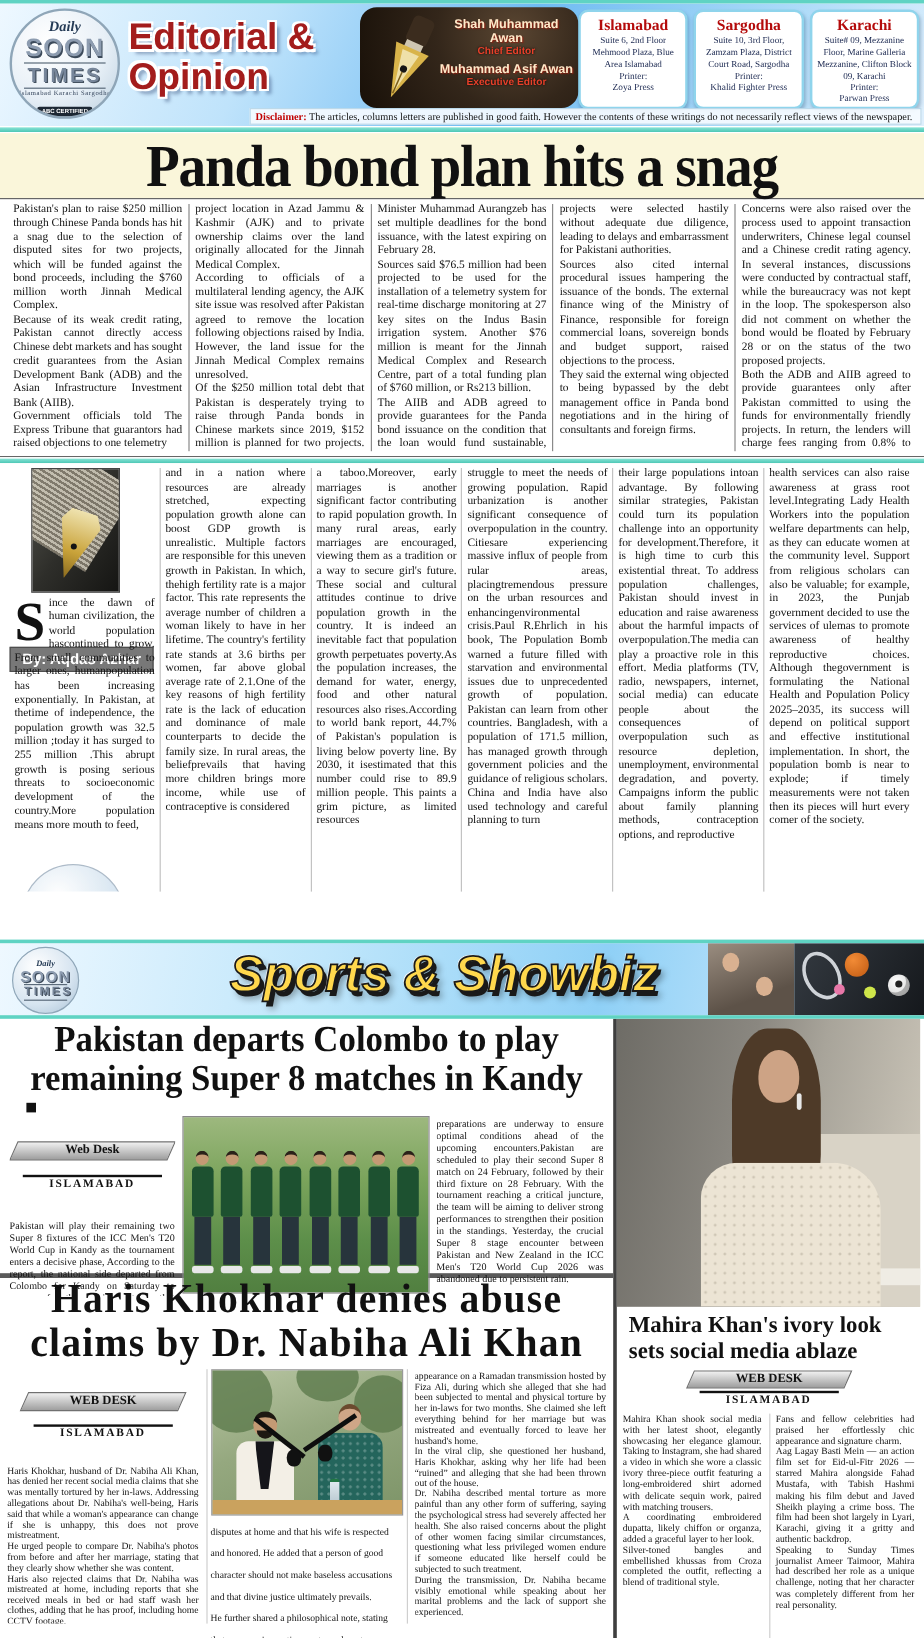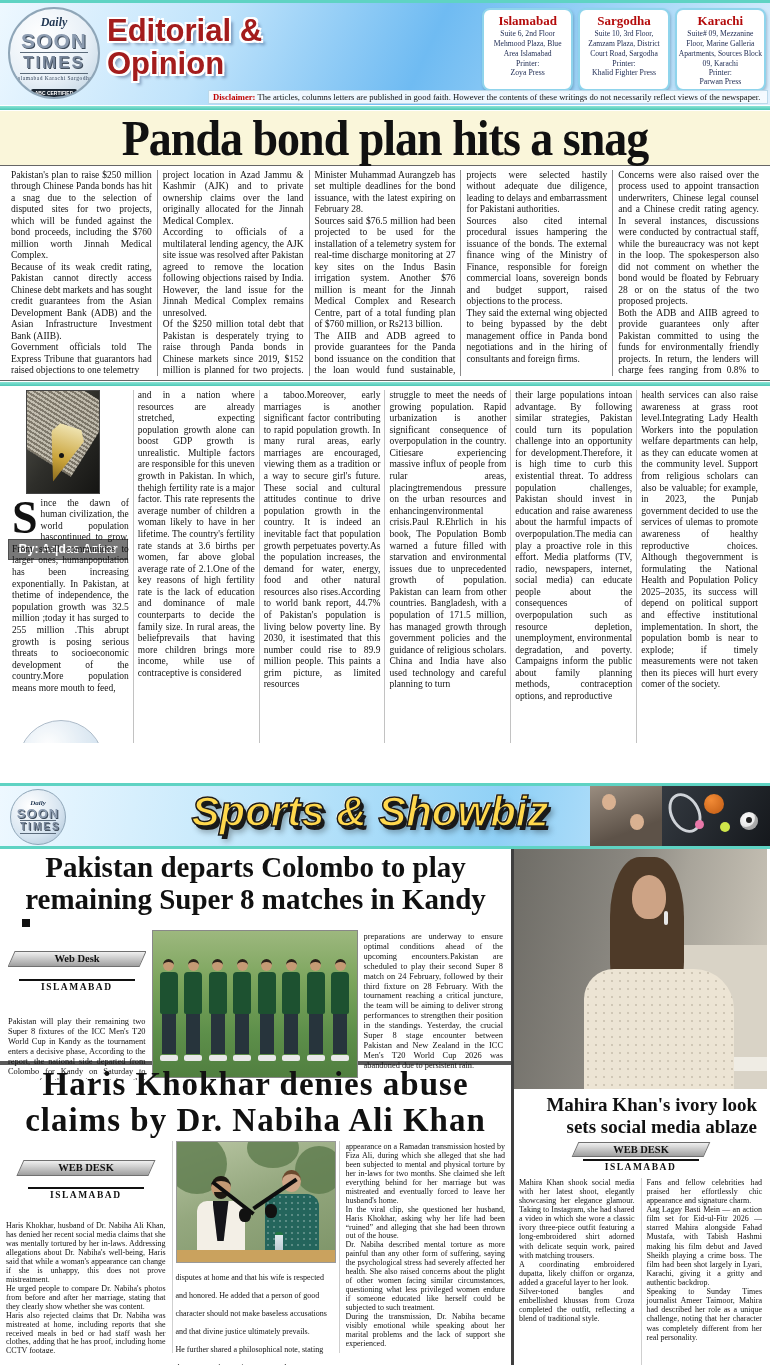--- a/index.html
+++ b/index.html
@@ -168,21 +168,21 @@
   .mahira-photo { height:240px; position:relative; overflow:hidden; flex:none;
     background:linear-gradient(100deg,#6e6c66 0%,#8a8780 40%,#a8a49a 60%,#cfc9bc 100%); }
   .m-wall { position:absolute; right:0; bottom:0; width:46%; height:60%; background:#d9d3c6; }
   .m-base { position:absolute; right:0; bottom:18px; width:46%; height:14px; background:#efece4; }
   .m-hair { position:absolute; left:96px; top:8px; width:74px; height:150px; border-radius:40% 40% 30% 30%; background:#4e3a28; }
   .m-face { position:absolute; left:118px; top:26px; width:34px; height:44px; border-radius:50% 50% 45% 45%; background:#cda385; }
   .m-dress { position:absolute; left:70px; top:120px; width:150px; height:120px; border-radius:30px 40px 0 0; background:#ece4d4;
     background-image:radial-gradient(circle, rgba(120,110,90,.25) 1px, transparent 1.4px); background-size:8px 8px; }
   .m-earring { position:absolute; left:150px; top:62px; width:4px; height:14px; background:#e8e8e8; border-radius:2px; }
 
-  .mahira-headline { text-align:right; font-size:19px; font-weight:700; line-height:1.18; padding:5px 10px 2px 10px; }
+  .mahira-headline { text-align:left; font-size:19px; font-weight:700; line-height:1.18; padding:5px 10px 2px 10px; }
   .mahira-cols { display:flex; gap:6px; padding:2px 5px; flex:1; }
   .m-col { flex:1; font-size:8px; line-height:1.14; text-align:justify; white-space:pre-line; overflow:hidden; }
   .m-col + .m-col { border-left:1px solid #cfcfcf; padding-left:5px; }
 
   .bottom-bar { height:13px; background:#4a4a4a; }
 </style>
 </head>
 <body>
 
 <div class="page">
@@ -194,37 +194,55 @@
       <div class="logo-times">TIMES</div>
       <div class="logo-tag">Islamabad  Karachi  Sargodha</div>
       <div class="logo-badge">ABC CERTIFIED</div>
     </div>
 
     <div class="ed-title">
       <div class="ed-line">Editorial &amp;</div>
       <div class="ed-line">Opinion</div>
     </div>
 
+    <div class="pen-panel">
+      <svg class="pen-nib" viewBox="0 0 60 80" xmlns="http://www.w3.org/2000/svg">
+        <g transform="rotate(24 30 40)">
+          <rect x="20" y="0" width="20" height="26" rx="5" fill="#3b2c1e"></rect>
+          <rect x="22" y="24" width="16" height="8" fill="#cfc6b2"></rect>
+          <polygon points="30,78 14,30 46,30" fill="#d9b44a"></polygon>
+          <polygon points="30,74 22,34 38,34" fill="#efe0a8"></polygon>
+          <circle cx="30" cy="50" r="3.2" fill="#161616"></circle>
+          <line x1="30" y1="53" x2="30" y2="74" stroke="#7a5c18" stroke-width="1.4"></line>
+        </g>
+      </svg>
+      <div class="editors">
+        <div class="ed-name">Shah Muhammad Awan</div>
+        <div class="ed-role">Chief Editor</div>
+        <div class="ed-name">Muhammad Asif Awan</div>
+        <div class="ed-role">Executive Editor</div>
+      </div>
+    </div>
 
     <div class="offices">
       <div class="office-box">
         <div class="office-city">Islamabad</div>
         <div class="office-addr">Suite 6, 2nd Floor Mehmood Plaza, Blue Area Islamabad</div>
         <div class="office-printer-label">Printer:</div>
         <div class="office-printer">Zoya Press</div>
       </div>
       <div class="office-box">
         <div class="office-city">Sargodha</div>
         <div class="office-addr">Suite 10, 3rd Floor, Zamzam Plaza, District Court Road, Sargodha</div>
         <div class="office-printer-label">Printer:</div>
         <div class="office-printer">Khalid Fighter Press</div>
       </div>
       <div class="office-box">
         <div class="office-city">Karachi</div>
-        <div class="office-addr">Suite# 09, Mezzanine Floor, Marine Galleria Apartments, Sources Block 09, Karachi</div>
+        <div class="office-addr">Suite# 09, Mezzanine Floor, Marine Galleria Mezzanine, Clifton Block 09, Karachi</div>
         <div class="office-printer-label">Printer:</div>
         <div class="office-printer">Parwan Press</div>
       </div>
     </div>
 
     <div class="disclaimer">
       <b>Disclaimer:</b>
       <span>The articles, columns letters are published in good faith. However the  contents of these writings do not necessarily reflect views of the newspaper.</span>
     </div>
   </header>

